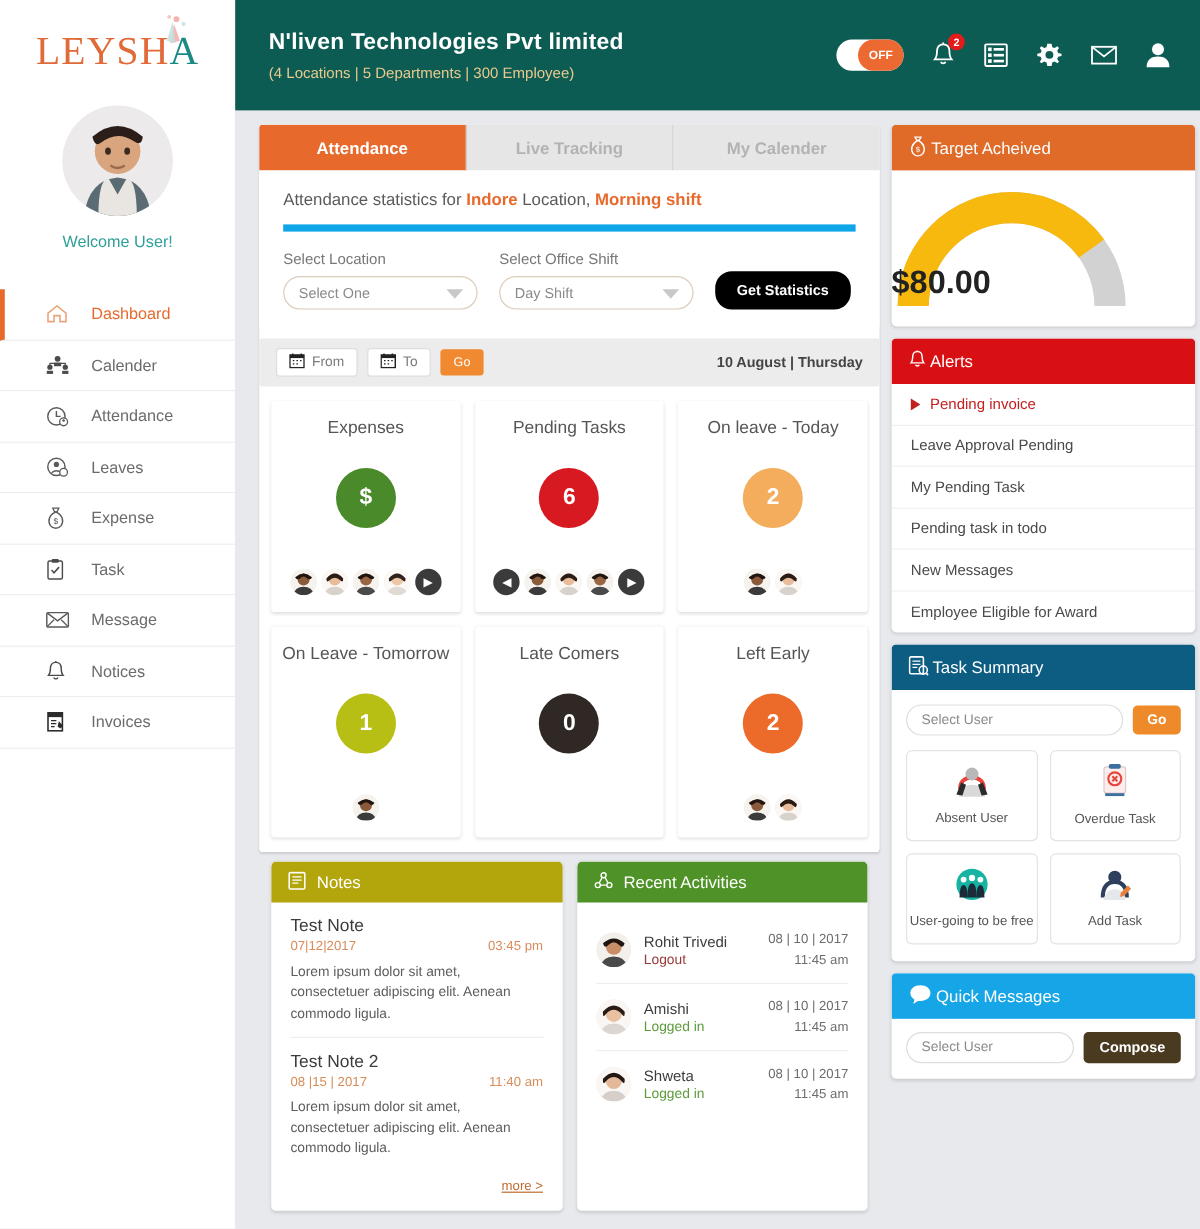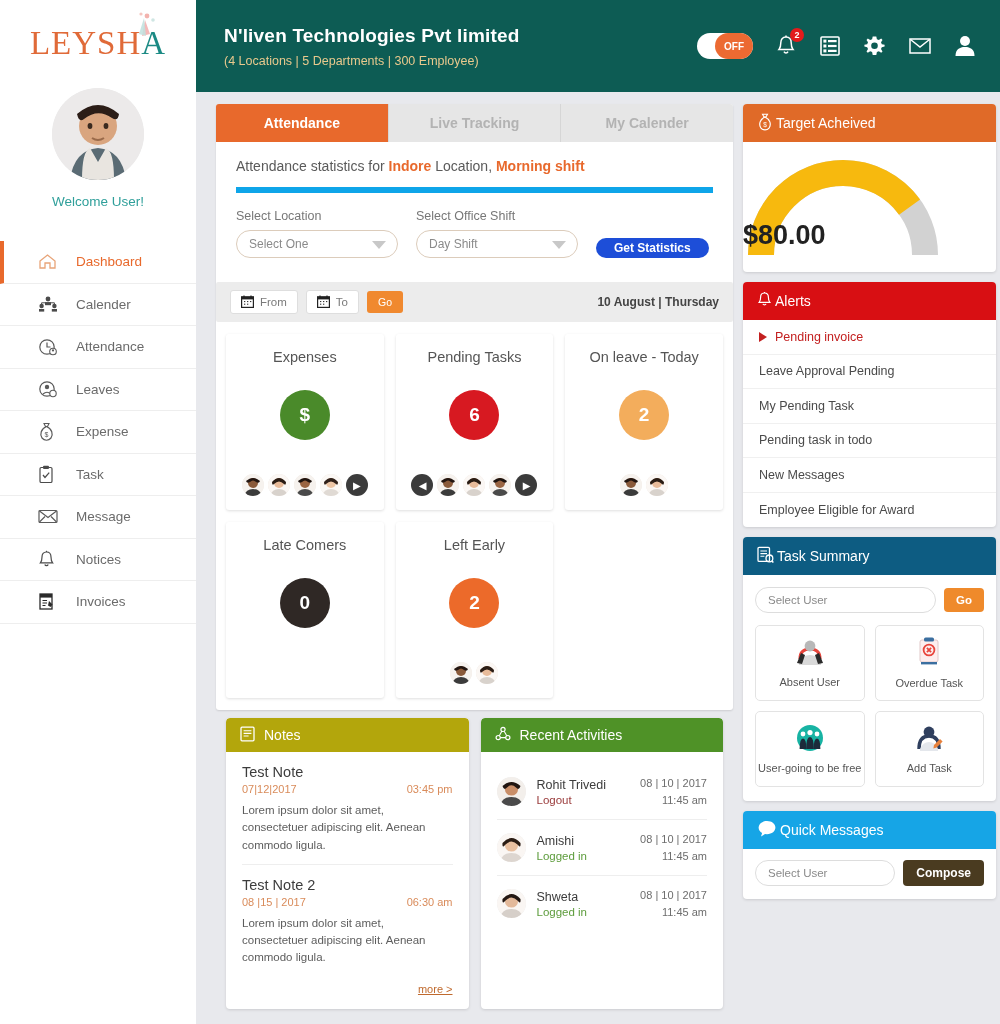--- a/index.html
+++ b/index.html
@@ -98,22 +98,22 @@
   .filters { display: flex; align-items: flex-end; gap: 18px; margin-top: 16px; }
   .field-label { font-size: 12.5px; color: #777; margin-bottom: 7px; }
   .select {
     width: 162px; height: 28px; border: 1px solid #dcccbb; border-radius: 14px;
     display: flex; align-items: center; padding: 0 12px; font-size: 12px; color: #8a8a8a;
     background: #fff; cursor: pointer; position: relative;
   }
   .select .cv { position: absolute; right: 11px; top: 10px; width: 0; height: 0;
     border-left: 7px solid transparent; border-right: 7px solid transparent; border-top: 8px solid #c8c8c8; }
   .btn-orange {
-    background: #1d4ed8; color: #fff; border: none; border-radius: 14px;
-    height: 20px; padding: 0 18px; font-size: 12px; font-weight: bold; cursor: pointer;
+    background: #000000; color: #fff; border: none; border-radius: 14px;
+    height: 32px; padding: 0 18px; font-size: 12px; font-weight: bold; cursor: pointer;
   }
 
   .daterow {
     background: #ececec; display: flex; align-items: center; padding: 8px 14px;
     border-radius: 2px; margin-top: 10px; justify-content: space-between;
   }
   .dl { display: flex; align-items: center; gap: 8px; }
   .dbox {
     background: #fff; border: 1px solid #dedede; border-radius: 3px; height: 24px;
     display: flex; align-items: center; gap: 6px; padding: 0 10px; font-size: 11.5px; color: #7a7a7a; cursor: pointer;
@@ -520,20 +520,32 @@
                     </svg></div>
                 <div class="face"><svg viewBox="0 0 22 22" width="22" height="22">
                       <circle cx="11" cy="11" r="11" fill="#fbf7f4"></circle>
                       <circle cx="11" cy="9" r="5" fill="#e8bb9a"></circle>
                       <path d="M4 8 Q11 0 18 8 Q18 12 16 10 Q11 5 6 10 Q4 12 4 8 Z" fill="#2a1c14"></path>
                       <path d="M2 22 Q4 15 11 15 Q18 15 20 22 Z" fill="#d8d2cc"></path>
                     </svg></div>
               </div>
             </div>
 
+            <div class="stat">
+              <div class="stat-title">On Leave - Tomorrow</div>
+              <div class="bubble" id="b3" style="background: rgb(184, 191, 20);">1</div>
+              <div class="facerow">
+                <div class="face"><svg viewBox="0 0 22 22" width="22" height="22">
+                      <circle cx="11" cy="11" r="11" fill="#f6f2ee"></circle>
+                      <circle cx="11" cy="9" r="5" fill="#8a5a3a"></circle>
+                      <path d="M4 7 Q11 1 18 7 Q17 10 14 8 Q11 5 8 8 Q5 10 4 7 Z" fill="#221510"></path>
+                      <path d="M2 22 Q4 15 11 15 Q18 15 20 22 Z" fill="#3b3b3b"></path>
+                    </svg></div>
+              </div>
+            </div>
 
             <div class="stat">
               <div class="stat-title">Late Comers</div>
               <div class="bubble" id="b4" style="background: rgb(47, 40, 37);">0</div>
               <div class="facerow"></div>
             </div>
 
             <div class="stat">
               <div class="stat-title">Left Early</div>
               <div class="bubble" id="b5" style="background: rgb(236, 106, 42);">2</div>
@@ -574,21 +586,21 @@
                 <div class="note-meta">
                   <span>07|12|2017</span>
                   <span>03:45 pm</span>
                 </div>
                 <div class="note-body">Lorem ipsum dolor sit amet, consectetuer adipiscing elit. Aenean commodo ligula.</div>
               </div>
               <div class="note">
                 <div class="note-title">Test Note 2</div>
                 <div class="note-meta">
                   <span>08 |15 | 2017</span>
-                  <span>06:30 am</span>
+                  <span>11:40 am</span>
                 </div>
                 <div class="note-body">Lorem ipsum dolor sit amet, consectetuer adipiscing elit. Aenean commodo ligula.</div>
               </div>
               <div class="more">more &gt;</div>
             </div>
           </div>
 
           <div class="pnl">
             <div class="pnl-head" id="act-head" style="background: rgb(79, 146, 39);">
               <span>

